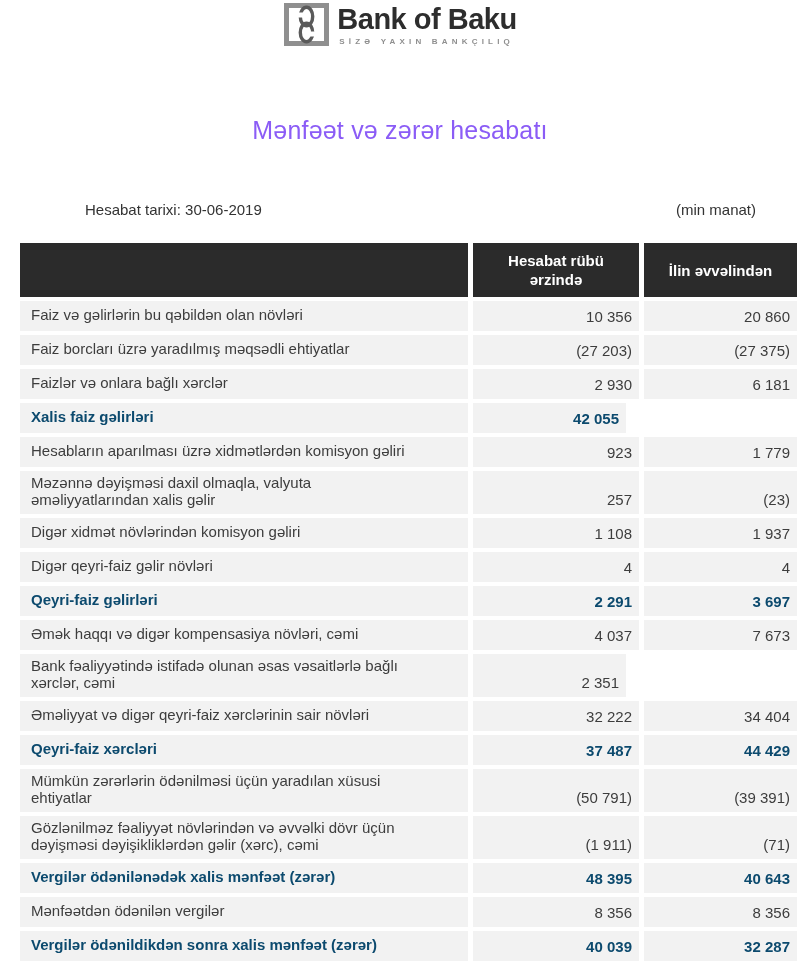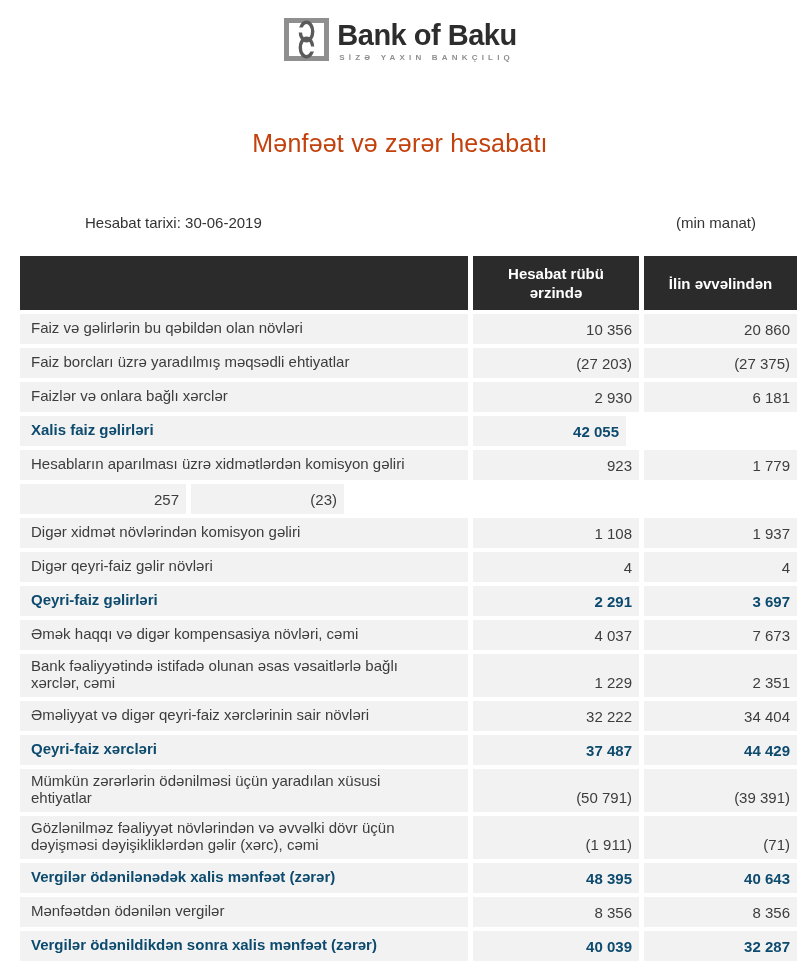--- a/index.html
+++ b/index.html
@@ -4,34 +4,34 @@
 <style>
   html,body{margin:0;padding:0;background:#ffffff;}
   body{
     width:800px;height:979px;overflow:hidden;
     font-family:"Liberation Sans","DejaVu Sans",sans-serif;
     color:#3d3d3d;
   }
   .page{width:800px;height:979px;position:relative;background:#fff;}
 
   
-  .brand{display:flex;justify-content:center;align-items:center;padding-top:15px;height:50px;}
+  .brand{display:flex;justify-content:center;align-items:flex-start;padding-top:2px;height:50px;}
   .brand-icon{display:block;margin-right:7px;}
   .brand-text{display:flex;flex-direction:column;justify-content:flex-start;padding-top:1px;}
   .brand-name{
     font-size:29px;font-weight:700;letter-spacing:-0.5px;color:#2d2d2d;line-height:33px;
   }
   .brand-tagline{
     font-size:8px;color:#8f8f8f;letter-spacing:4.2px;font-weight:700;margin-top:1px;padding-left:2px;
   }
 
   
   .title{
     margin:63px 0 0 0;text-align:center;font-weight:400;
-    font-size:25px;color:#c2410c;line-height:30px;letter-spacing:0.2px;
+    font-size:25px;color:#8b5cf6;line-height:30px;letter-spacing:0.2px;
   }
 
   
   .meta{
     display:flex;justify-content:space-between;align-items:baseline;
     margin-top:56px;padding:0 44px 0 73px;
     font-size:15px;color:#333333;margin-left:12px;
   }
 
   
@@ -128,20 +128,24 @@
           <div class="td num2">42 055</div>
         </div>
         <div class="tr">
           <div class="td label">
             <span class="label-text">Hesabların aparılması üzrə xidmətlərdən komisyon gəliri</span>
           </div>
           <div class="td num">923</div>
           <div class="td num2">1 779</div>
         </div>
         <div class="tr">
+          <div class="td label">
+            <span class="label-text">Məzənnə dəyişməsi daxil olmaqla, valyuta
+əməliyyatlarından xalis gəlir</span>
+          </div>
           <div class="td num">257</div>
           <div class="td num2">(23)</div>
         </div>
         <div class="tr">
           <div class="td label">
             <span class="label-text">Digər xidmət növlərindən komisyon gəliri</span>
           </div>
           <div class="td num">1 108</div>
           <div class="td num2">1 937</div>
         </div>
@@ -164,21 +168,20 @@
             <span class="label-text">Əmək haqqı və digər kompensasiya növləri, cəmi</span>
           </div>
           <div class="td num">4 037</div>
           <div class="td num2">7 673</div>
         </div>
         <div class="tr">
           <div class="td label">
             <span class="label-text">Bank fəaliyyətində istifadə olunan əsas vəsaitlərlə bağlı
 xərclər, cəmi</span>
           </div>
-          <div class="td num">1 229</div>
           <div class="td num2">2 351</div>
         </div>
         <div class="tr">
           <div class="td label">
             <span class="label-text">Əməliyyat və digər qeyri-faiz xərclərinin sair növləri</span>
           </div>
           <div class="td num">32 222</div>
           <div class="td num2">34 404</div>
         </div>
         <div class="tr bold">

